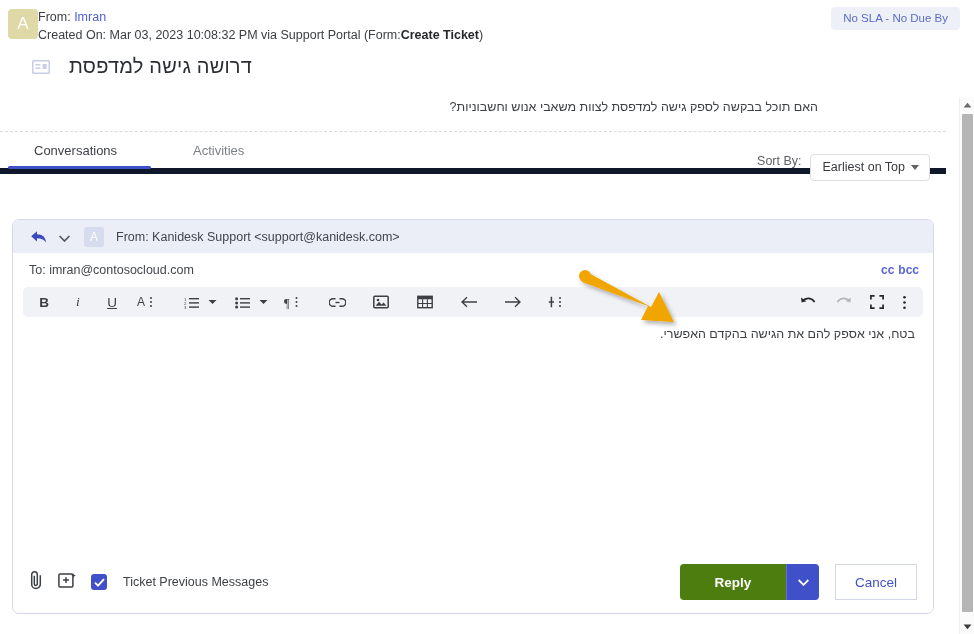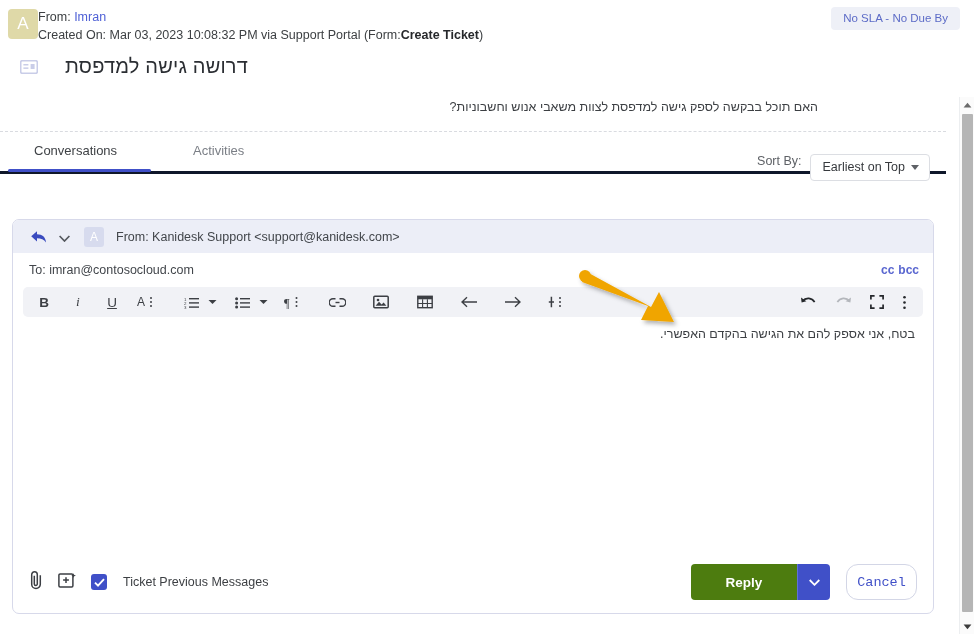--- a/index.html
+++ b/index.html
@@ -27,21 +27,21 @@
   .created-line { font-size: 12.5px; color: #3d4043; white-space: nowrap; }
   .created-line b { font-weight: bold; color:#26282b; }
 
   .sla-badge {
     position: absolute; right: 14px; top: 7px;
     background: #eef0f7; color: #5c6bc7;
     border-radius: 4px; font-size: 11.5px;
     padding: 5px 12px 6px 12px;
   }
 
-  .subject-row { display: flex; align-items: center; padding-left: 16px; margin-top: 11px; gap: 8px; }
+  .subject-row { display: flex; align-items: center; padding-left: 28px; margin-top: 11px; }
   .ticket-icon {
     width: 26px; height: 20px; flex: 0 0 auto;
     display:flex; align-items:center; justify-content:center;
   }
   .subject-title {
     margin-left: 15px; font-size: 20px; color: #2b2e33;
     direction: rtl; letter-spacing: .2px;
   }
 
   
@@ -52,21 +52,21 @@
   }
 
   .dotted-sep {
     margin-top: 17px; border-top: 1px dashed #d9dbe0;
     height: 0; width: 946px;
   }
 
   
   .tabbar {
     position: relative; height: 42px;
-    border-bottom: 3px solid #0f172a; width: 946px;
+    border-bottom: 6px solid #0f172a; width: 946px;
   }
   .tab {
     position: absolute; top: 11px; font-size: 13px;
     color: #7b7f86; cursor: pointer;
   }
   .tab.active { color: #3f4246; }
   .tab-underline {
     position: absolute; left: 8px; bottom: -1px;
     width: 143px; height: 3px; background: #4050c8; border-radius: 2px;
   }
@@ -150,23 +150,23 @@
     background: #4d7c0f; color: #fff; border: none; border-radius: 4px 0 0 4px;
     font-size: 13.5px; font-weight: bold; height: 36px; width: 106px; cursor: pointer;
     font-family: "Liberation Sans", sans-serif;
   }
   .btn-reply-caret {
     background: #4050c8; color: #fff; border: none; border-left: 1px solid #6070d8;
     border-radius: 0 4px 4px 0; height: 36px; width: 33px; cursor: pointer;
     display: flex; align-items: center; justify-content: center;
   }
   .btn-cancel {
-    background: #fff; color: #4050c8; border: 1px solid #d3d6e6; border-radius: 12px;
-    font-size: 13.5px; height: 36px; width: 71px; cursor: pointer;
-    font-family: Liberation Mono, monospace;
+    background: #fff; color: #4050c8; border: 1px solid #d3d6e6; border-radius: 0;
+    font-size: 13.5px; height: 36px; width: 82px; cursor: pointer;
+    font-family: Liberation Sans, sans-serif;
   }
 
   
   .scrollbar {
     position: absolute; right: 0; top: 97px; width: 15px; height: 537px;
     background: #fbfbfb; border-left: 1px solid #eceef0;
   }
   .sb-arrow {
     position: absolute; left: 0; width: 15px; height: 15px;
     display: flex; align-items: center; justify-content: center; cursor: pointer;

